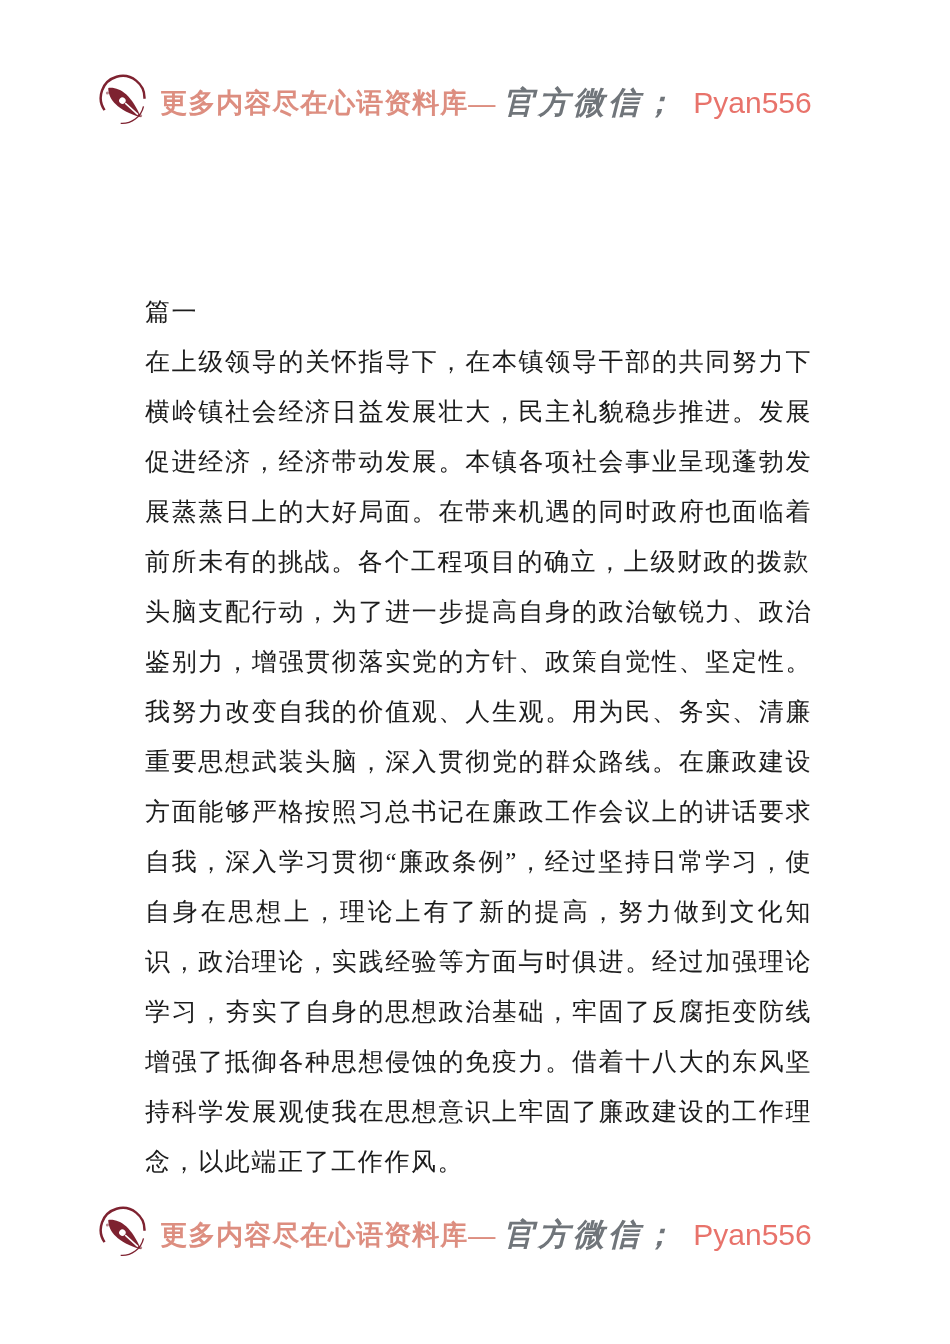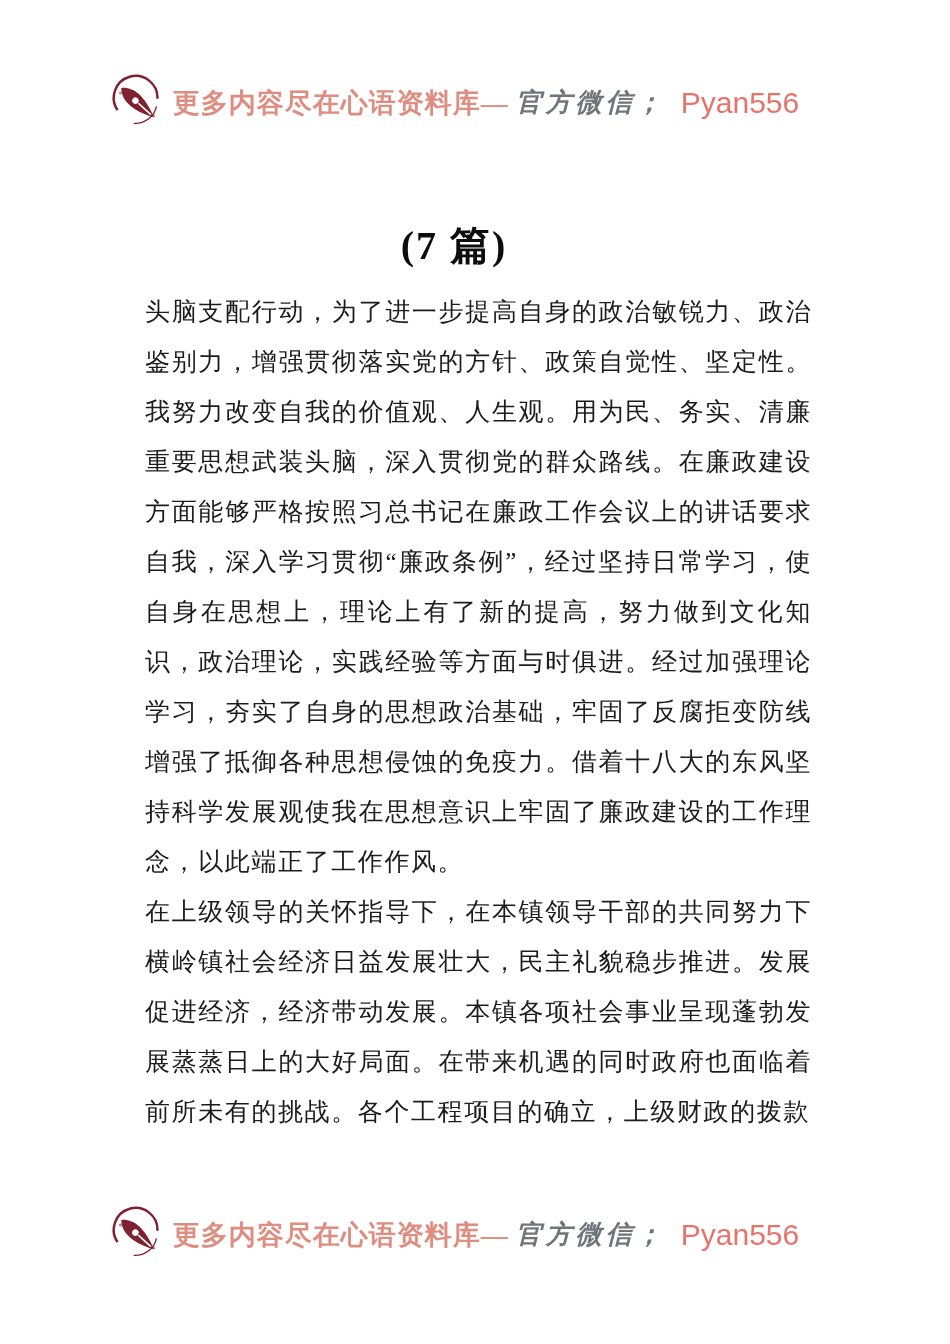--- a/index.html
+++ b/index.html
@@ -27,21 +27,21 @@
   .wm-logo { width: 57px; height: 57px; flex: 0 0 auto; }
   .wm-brand {
     color: #dd8e80;
     font-size: 27px;
     font-weight: bold;
     letter-spacing: 1px;
     font-family: "Liberation Serif", serif;
   }
   .wm-label {
     color: #70757a;
-    font-size: 26px;
+    font-size: 31px;
     font-style: italic;
     font-weight: bold;
     letter-spacing: 4px;
     font-family: "Liberation Serif", serif;
   }
   .wm-id {
     color: #e8736b;
     font-size: 30px;
     font-family: "Liberation Sans", sans-serif;
     margin-left: 8px;
@@ -109,25 +109,25 @@
         </g>
         <circle cx="12" cy="20" r="1.6" fill="#7e2230" opacity="0.55"></circle>
         <circle cx="47" cy="44" r="1.6" fill="#7e2230" opacity="0.55"></circle>
       </svg>
     </span>
     <span class="wm-brand">更多内容尽在心语资料库—</span>
     <span class="wm-label">官方微信；</span>
     <span class="wm-id">Pyan556</span>
   </div>
 
-  <h2 class="doc-subtitle">(7 篇)</h2>
 
   <div class="doc-body">
+    <p>篇一</p>
+    <p>在上级领导的关怀指导下，在本镇领导干部的共同努力下横岭镇社会经济日益发展壮大，民主礼貌稳步推进。发展促进经济，经济带动发展。本镇各项社会事业呈现蓬勃发展蒸蒸日上的大好局面。在带来机遇的同时政府也面临着前所未有的挑战。各个工程项目的确立，上级财政的拨款</p>
     <p>头脑支配行动，为了进一步提高自身的政治敏锐力、政治鉴别力，增强贯彻落实党的方针、政策自觉性、坚定性。我努力改变自我的价值观、人生观。用为民、务实、清廉重要思想武装头脑，深入贯彻党的群众路线。在廉政建设方面能够严格按照习总书记在廉政工作会议上的讲话要求自我，深入学习贯彻“廉政条例”，经过坚持日常学习，使自身在思想上，理论上有了新的提高，努力做到文化知识，政治理论，实践经验等方面与时俱进。经过加强理论学习，夯实了自身的思想政治基础，牢固了反腐拒变防线增强了抵御各种思想侵蚀的免疫力。借着十八大的东风坚持科学发展观使我在思想意识上牢固了廉政建设的工作理念，以此端正了工作作风。</p>
-    <p>在上级领导的关怀指导下，在本镇领导干部的共同努力下横岭镇社会经济日益发展壮大，民主礼貌稳步推进。发展促进经济，经济带动发展。本镇各项社会事业呈现蓬勃发展蒸蒸日上的大好局面。在带来机遇的同时政府也面临着前所未有的挑战。各个工程项目的确立，上级财政的拨款</p>
   </div>
 
   <div class="watermark footer">
     <span class="wm-logo">
       <svg viewBox="0 0 60 60" width="57" height="57">
         <path d="M9 38 A 23 23 0 1 1 51 26" fill="none" stroke="#7e2230" stroke-width="2.6"></path>
         <path d="M50 34 A 23 23 0 0 1 26 52" fill="none" stroke="#7e2230" stroke-width="1.4"></path>
         <g transform="rotate(-48 30 30)">
           <path d="M30 7 C 39 15 41 30 30 53 C 19 30 21 15 30 7 Z" fill="#7e2230"></path>
           <circle cx="30" cy="27" r="3.4" fill="#ffffff"></circle>

